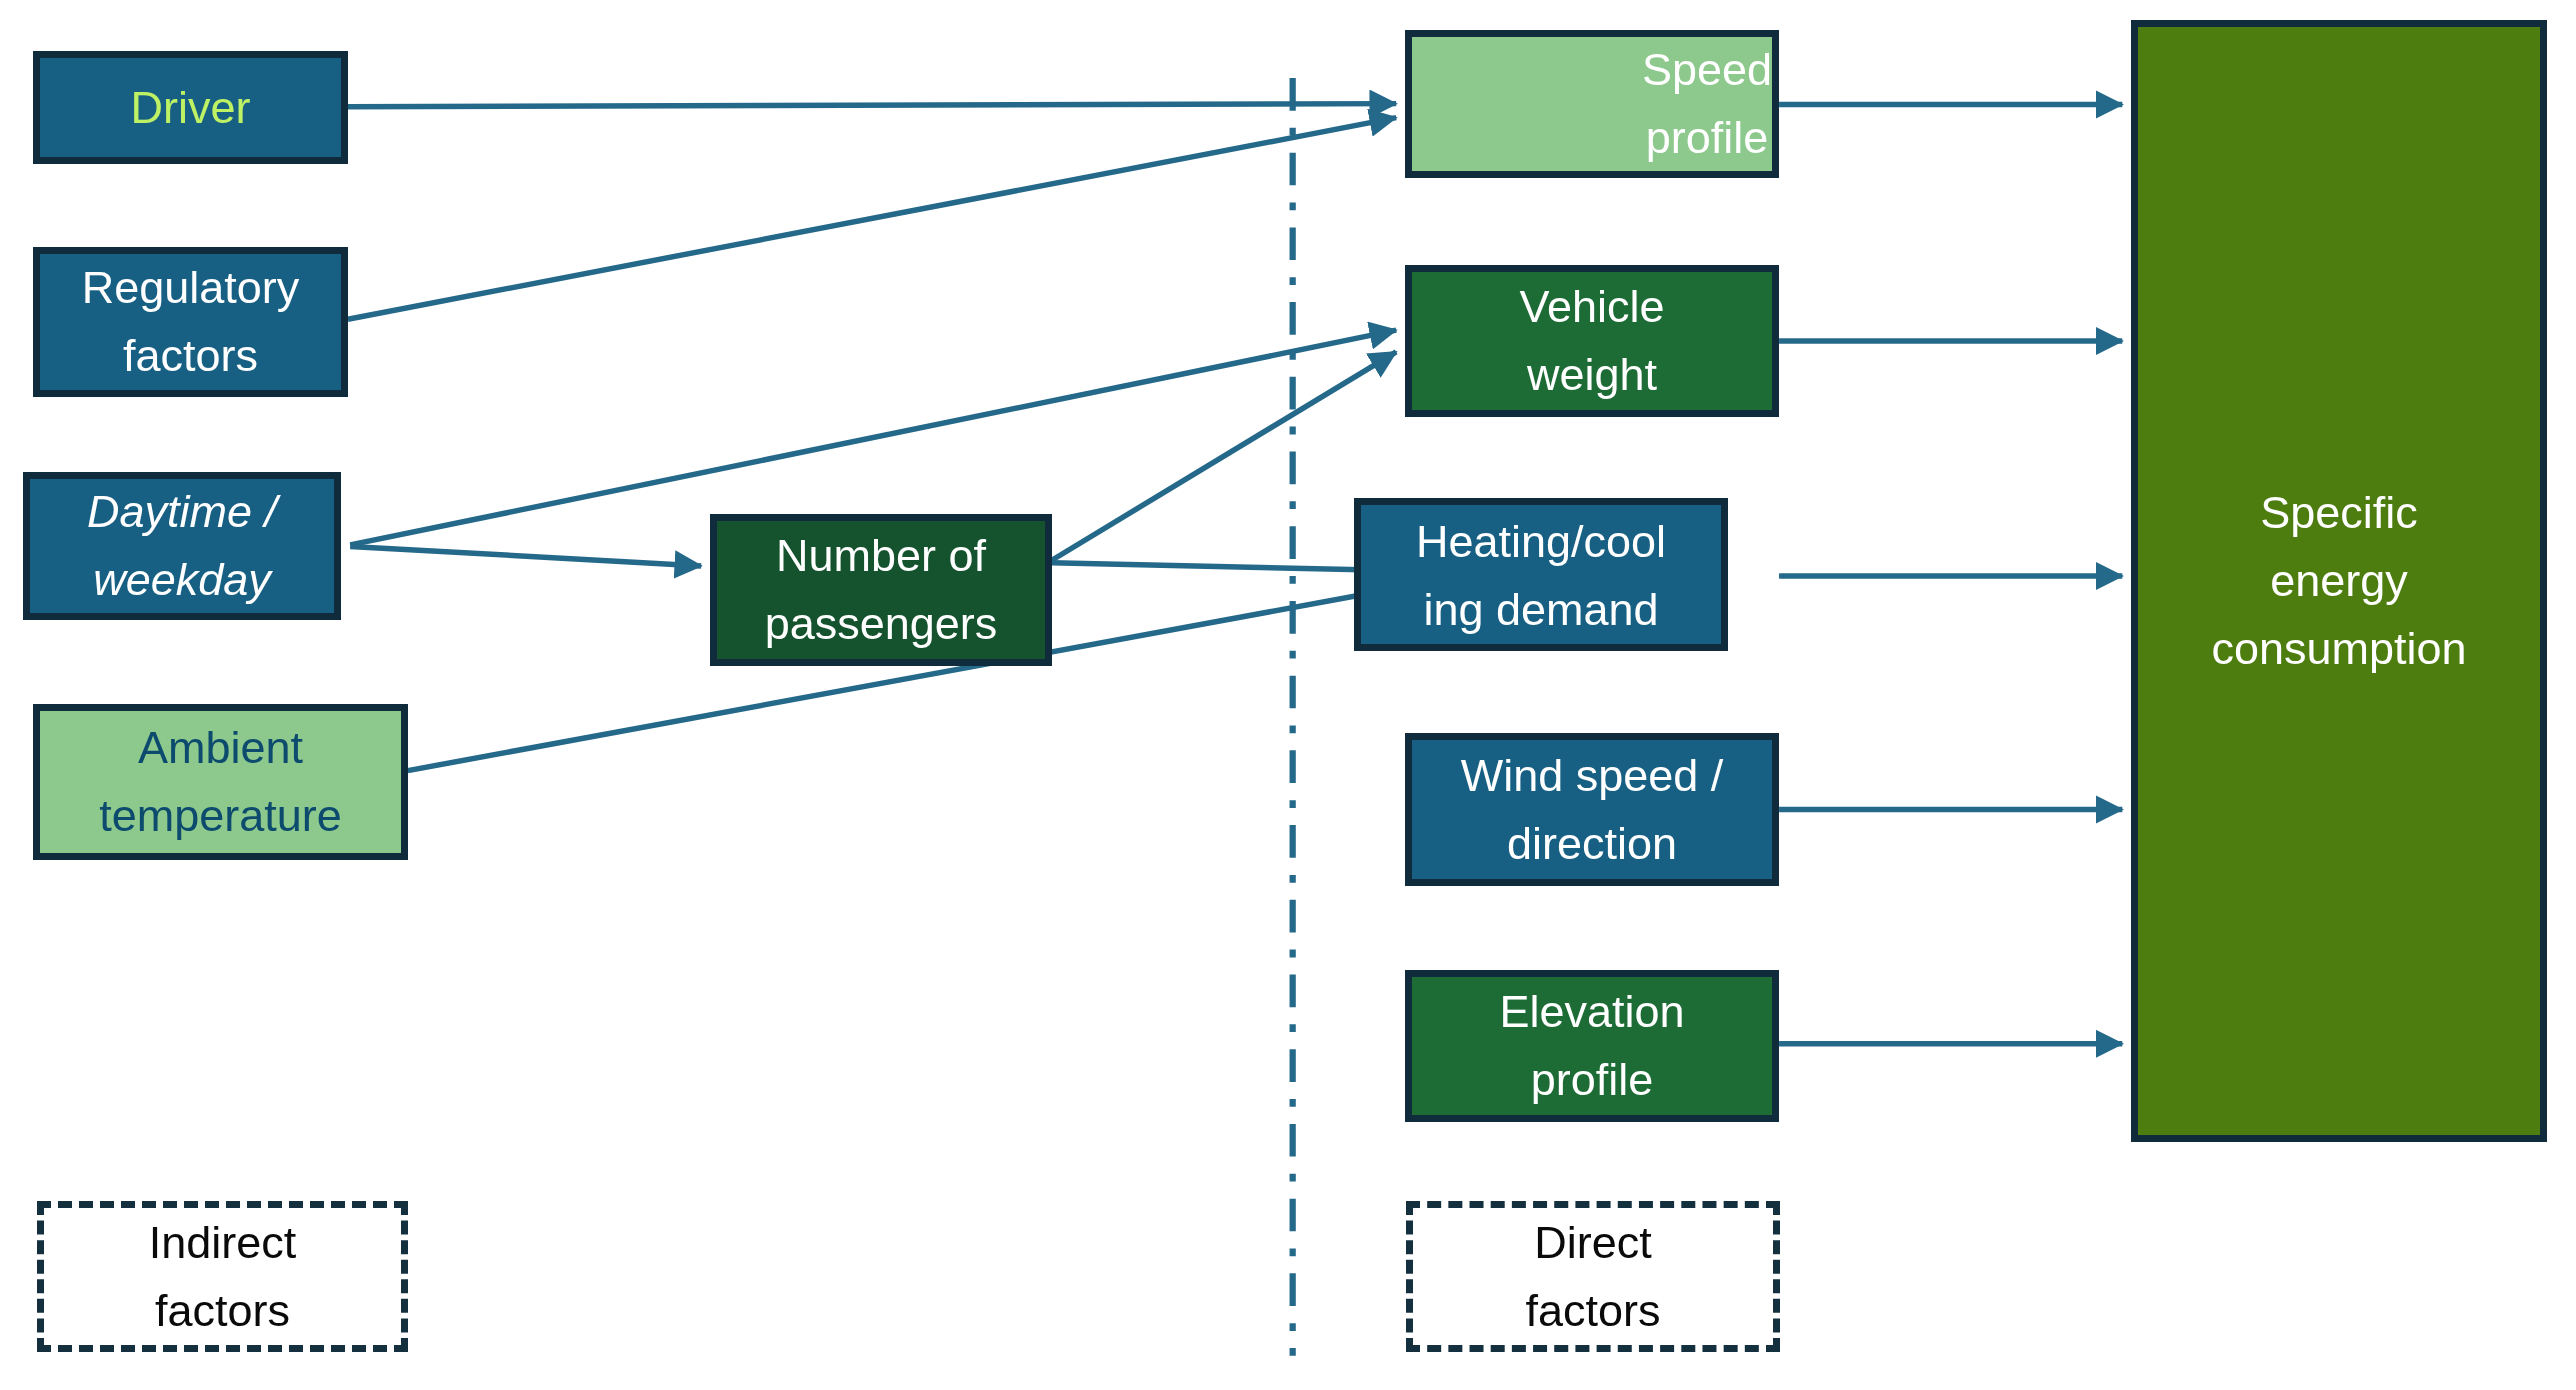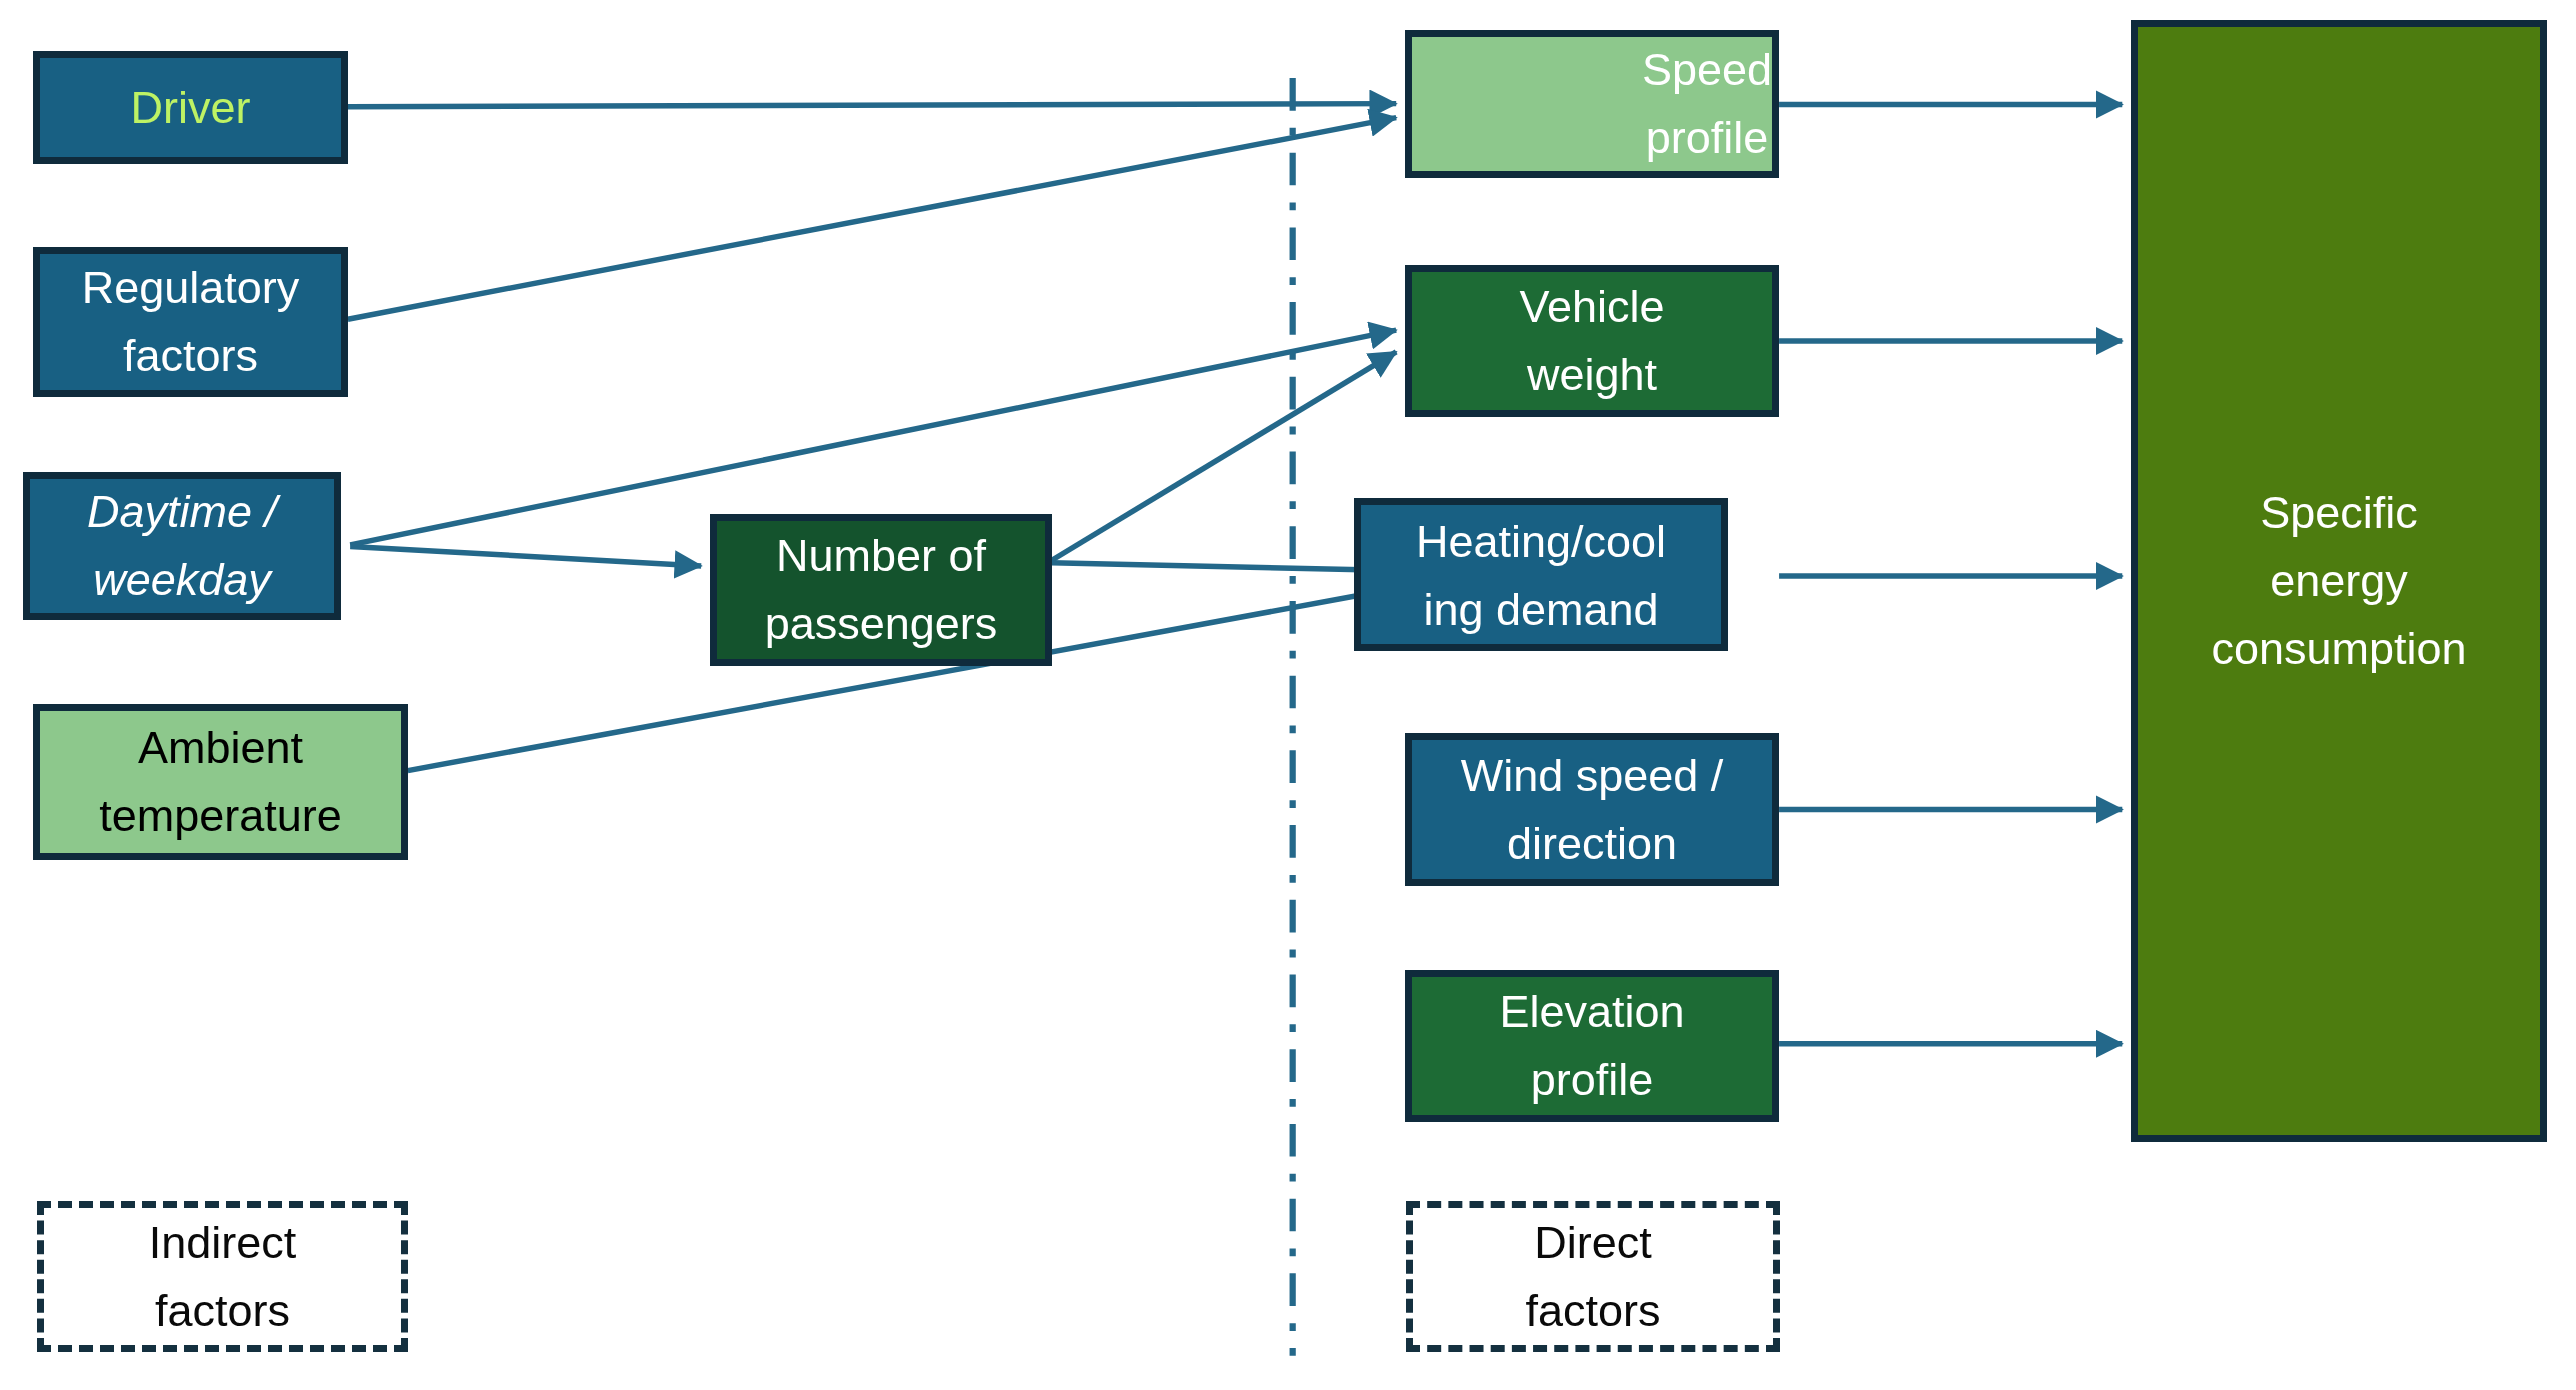--- a/index.html
+++ b/index.html
@@ -74,21 +74,21 @@
         <span class="label">Driver</span>
       </div>
       <div class="node solid" style="left: 33px; top: 247px; width: 315px; height: 150px; background: rgb(24, 96, 131); color: rgb(255, 255, 255);">
         <span class="label">Regulatory
 factors</span>
       </div>
       <div class="node solid" style="left: 23px; top: 472px; width: 318px; height: 148px; background: rgb(24, 96, 131); color: rgb(255, 255, 255); font-style: italic;">
         <span class="label">Daytime /
 weekday</span>
       </div>
-      <div class="node solid" style="left: 33px; top: 704px; width: 375px; height: 156px; background: rgb(141, 200, 140); color: #000000;">
+      <div class="node solid" style="left: 33px; top: 704px; width: 375px; height: 156px; background: rgb(141, 200, 140); color: #0c4a6e;">
         <span class="label">Ambient
 temperature</span>
       </div>
       <div class="node solid" style="left: 710px; top: 490px; width: 342px; height: 152px; background: #14532d; color: rgb(255, 255, 255); margin-top: 24px;">
         <span class="label">Number of
 passengers</span>
       </div>
       <div class="node solid" style="left: 1405px; top: 30px; width: 374px; height: 148px; background: rgb(141, 200, 140); color: rgb(255, 255, 255); justify-content: flex-end;">
         <span class="label">Speed
 profile</span>

